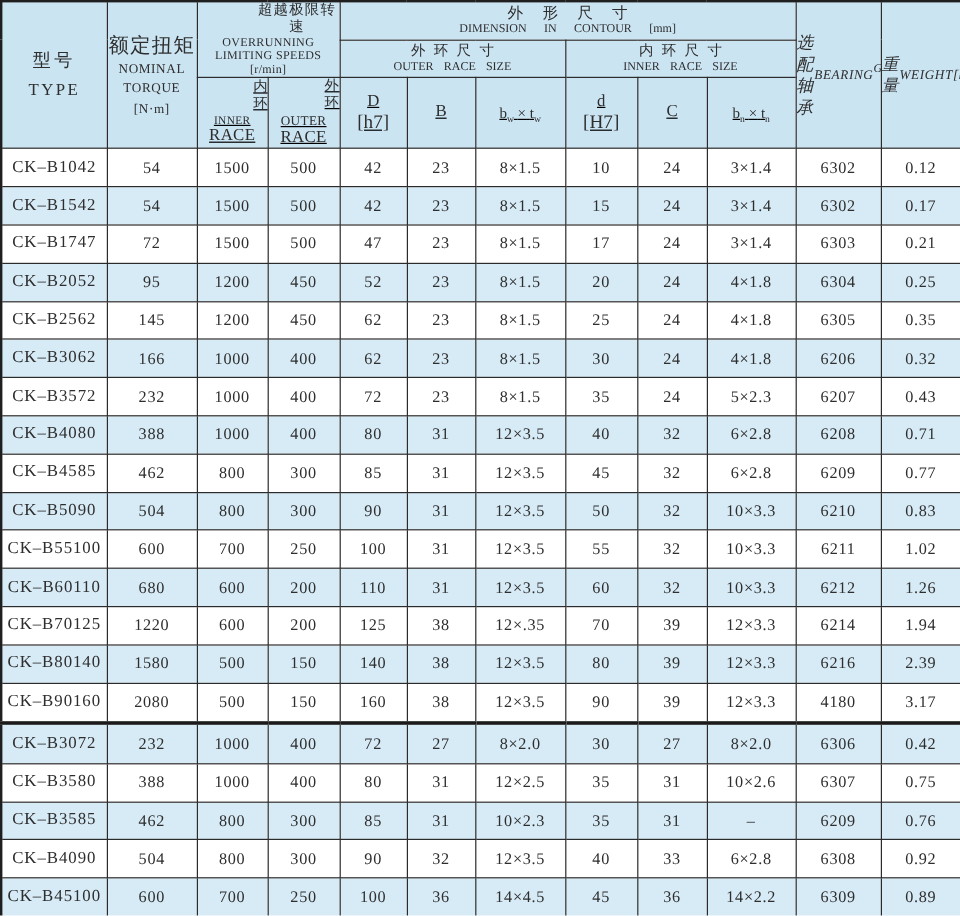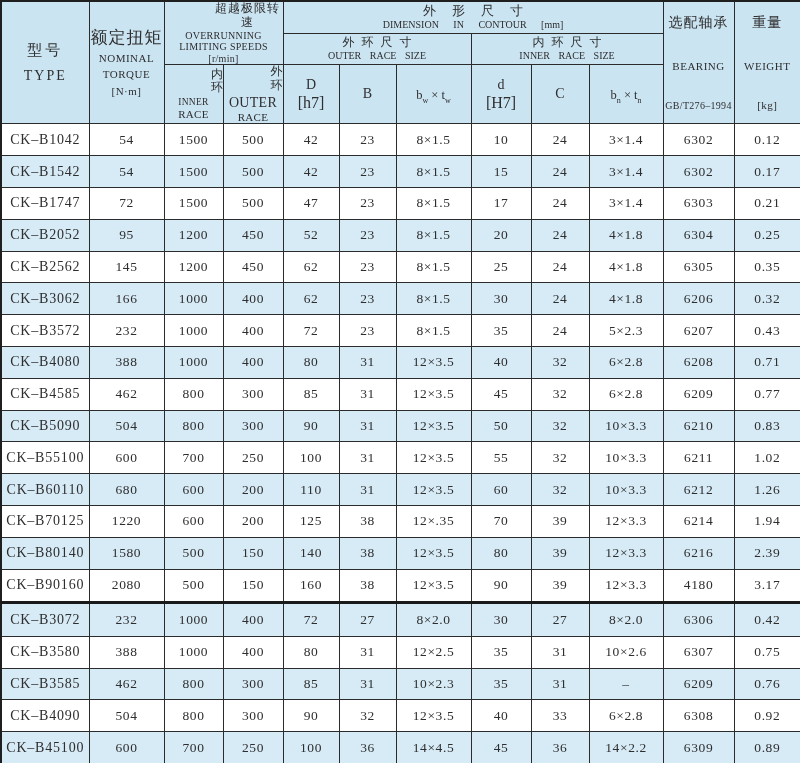--- a/index.html
+++ b/index.html
@@ -22,59 +22,59 @@
     vertical-align: middle;
     overflow: hidden;
     color: #2e2e2e;
   }
   thead th {
     background: #cbe4f2;
     font-weight: normal;
   }
   tr.h1 { height: 28px; }
   tr.h2 { height: 27px; }
-  tr.h3 { height: 51px; }
+  tr.h3 { height: 51px; text-decoration: underline; }
   tbody td {
     font-size: 13.5px;
     letter-spacing: 0.6px;
   }
   tbody td.type-cell { font-size: 14px; letter-spacing: 0.8px; }
   tbody tr:nth-child(odd)  { background: #ffffff; }
   tbody tr:nth-child(even) { background: #d7ebf7; }
   tbody tr.group-sep td { border-top: 3px solid #1a1a1a; }
 
   
   .zh-lg { font-size: 15px; letter-spacing: 3px; }
   .zh-md { font-size: 17px; letter-spacing: 1px; }
   .zh-sm { font-size: 12px; letter-spacing: 1px; margin-left: 48px; }
   .en-lg { font-size: 14px; letter-spacing: 2px; }
   .en-md { font-size: 11px; letter-spacing: 0.5px; }
   .en-sm { font-size: 10px; letter-spacing: 0.3px; }
-  .en-xs { font-size: 11px; letter-spacing: 0.3px; }
+  .en-xs { font-size: 14px; letter-spacing: 0.3px; }
   .gap8  { margin-top: 8px; }
   .gap4  { margin-top: 4px; }
   .gap2  { margin-top: 2px; text-align: right; }
   .tight { line-height: 1.15; }
   .spread-zh   { font-size: 13px; letter-spacing: 16px; text-indent: 16px; }
   .spread-en   { font-size: 10px; word-spacing: 12px; }
   .spread-zh-s { font-size: 12px; letter-spacing: 7px; text-indent: 7px; }
   .spread-en-s { font-size: 10px; word-spacing: 6px; }
   .dim-line1 { font-size: 14px; }
   .dim-line2 { font-size: 16px; margin-top: 1px; }
   .sub-label { font-size: 12.5px; }
   .sub-label sub { font-size: 8px; }
   .vflex {
     display: flex; flex-direction: column;
     justify-content: center; align-items: center;
     height: 100%;
   }
   .vflex-between {
-    display: flex; flex-direction: column;
+    display: flex; flex-direction: row;
     justify-content: space-between; align-items: center;
-    height: 100%; box-sizing: border-box; padding: 12px 0;
+    height: 100%; box-sizing: border-box; padding: 12px 0; font-style: italic;
   }
 </style>
 </head>
 <body>
 
 <table id="spec-table">
   <colgroup>
     <col style="width:88px">
       <col style="width:75px">
       <col style="width:59px">
@@ -154,21 +154,21 @@
       <th>
         <div class="vflex tight">
           <div class="zh-sm">内环</div>
           <div class="en-xs gap2" style="font-size:9.5px;">INNER</div>
           <div class="en-xs">RACE</div>
         </div>
       </th>
       <th>
         <div class="vflex tight">
           <div class="zh-sm">外环</div>
-          <div class="en-xs gap2" style="font-size:14px;">OUTER</div>
+          <div class="en-xs gap2" style="font-size:11px;">OUTER</div>
           <div class="en-xs">RACE</div>
         </div>
       </th>
       <th>
         <div class="vflex tight">
           <div class="dim-line1">D</div>
           <div class="dim-line2">[h7]</div>
         </div>
       </th>
       <th>

